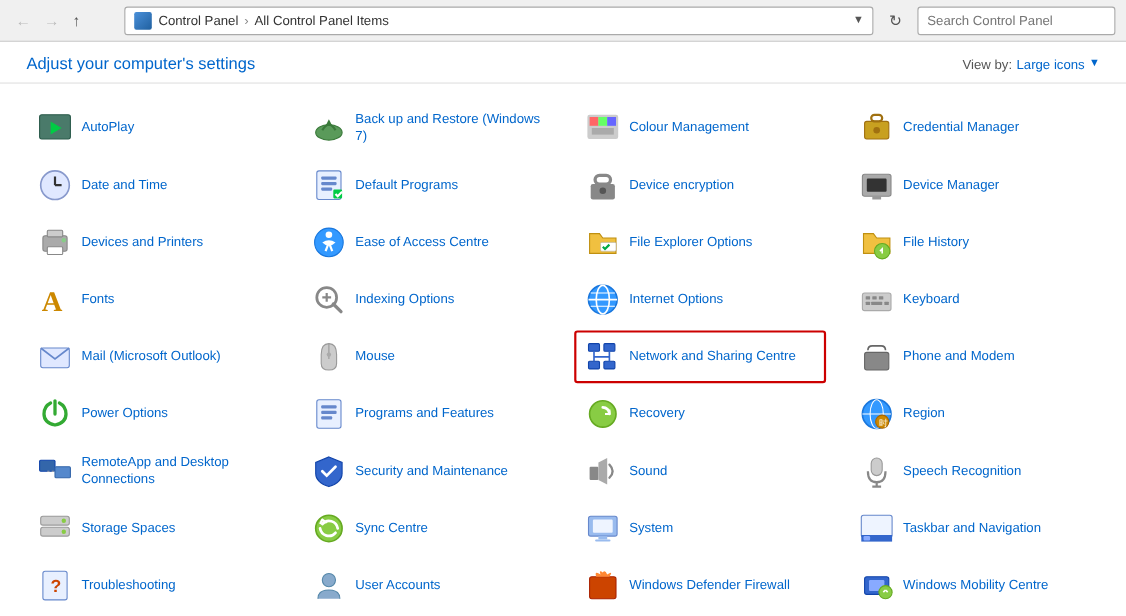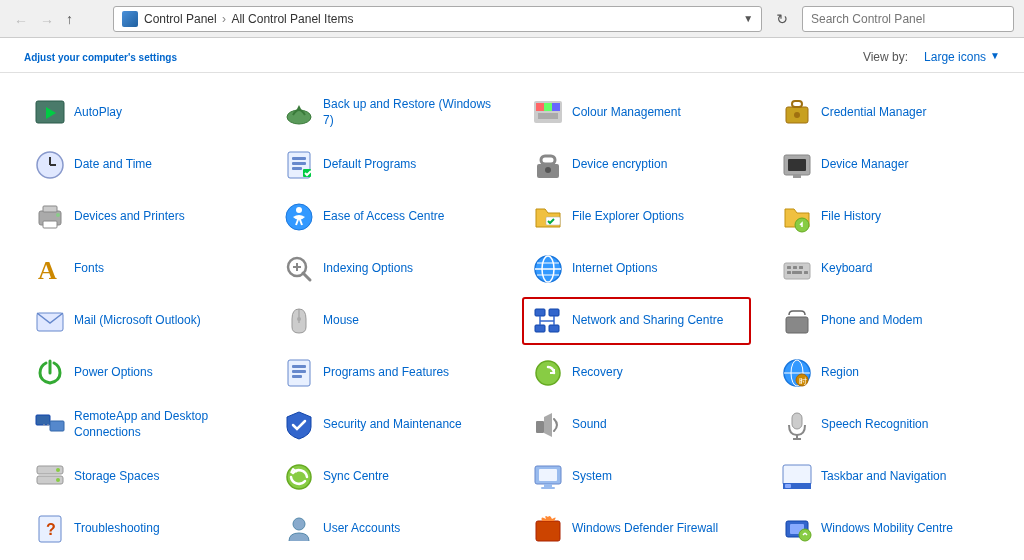--- a/index.html
+++ b/index.html
@@ -55,50 +55,50 @@
     .address-dropdown { color: #555; margin-left: auto; font-size: 10px; }
     .refresh-btn {
       background: none;
       border: none;
       cursor: pointer;
       font-size: 14px;
       color: #555;
       padding: 2px 6px;
     }
     .search-box {
-      width: 212px;
+      width: 180px;
       height: 26px;
       border: 1px solid #aaa;
       border-radius: 3px;
       padding: 3px 8px;
       font-size: 12px;
     }
 
     
     .header {
       display: flex;
       align-items: center;
       justify-content: space-between;
       padding: 12px 24px 8px 24px;
       border-bottom: 1px solid #e0e0e0;
     }
     .header-title {
       color: #0066cc;
-      font-size: 10px;
-      font-weight: bold;
+      font-size: 15px;
+      font-weight: normal;
     }
     .view-by {
       display: flex;
       align-items: flex-start;
       gap: 4px;
       font-size: 12px;
       color: #333;
     }
     .view-by-label { color: #555; }
-    .view-by-value { color: #0066cc; cursor: pointer; margin-left: 12px; }
+    .view-by-value { color: #0066cc; cursor: pointer; }
     .view-by-arrow { color: #0066cc; font-size: 10px; }
 
     
     .content {
       padding: 16px 24px;
       overflow-y: auto;
       height: calc(560px - 38px - 50px);
     }
 
     

